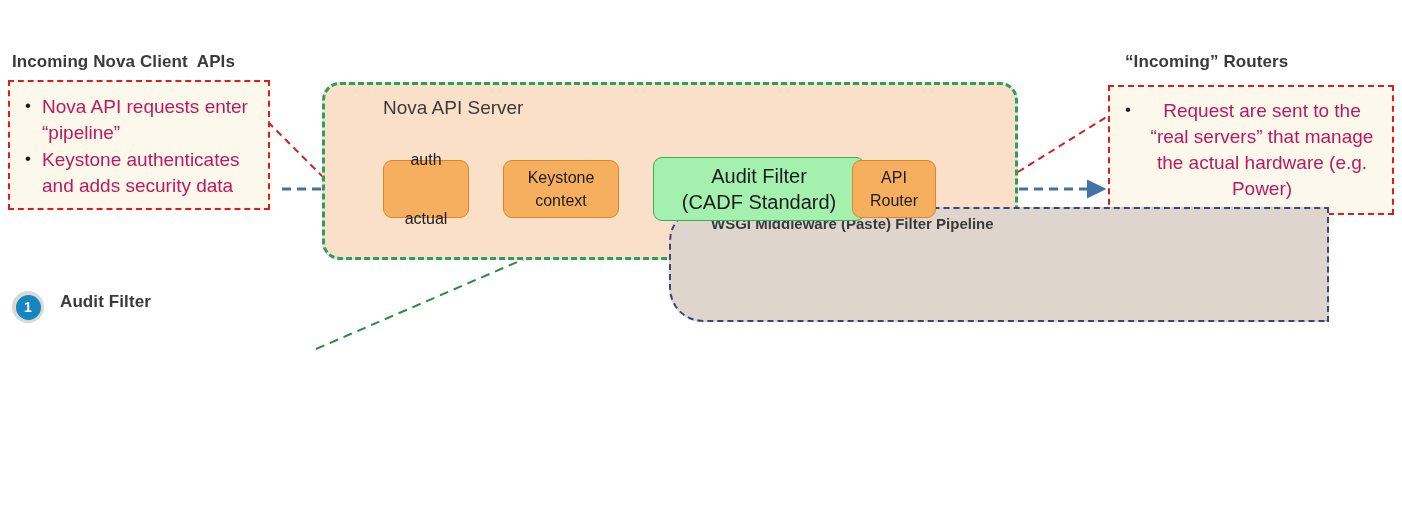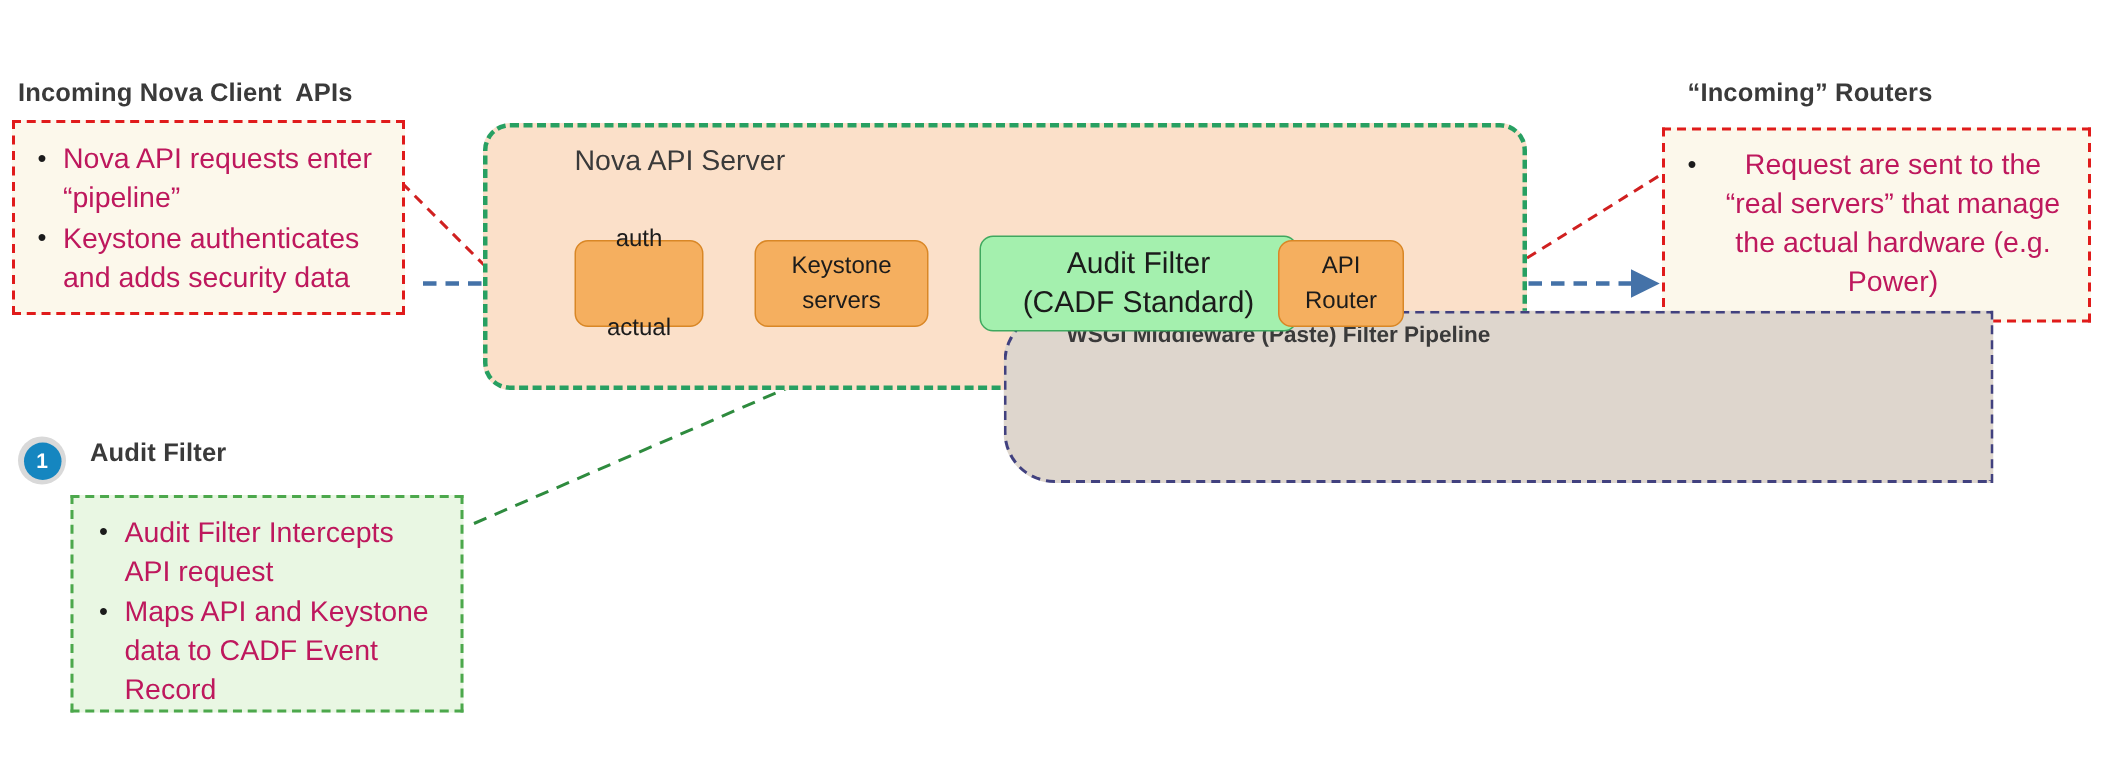--- a/index.html
+++ b/index.html
@@ -192,38 +192,32 @@
     </div>
   </div>
 
   <div class="stage-box orange" id="box-authtoken">
     <span class="l1">auth</span>
     <span class="l2">actual</span>
   </div>
 
   <div class="stage-box orange" id="box-keystone">
     <span class="l1">Keystone</span>
-    <span class="l2">servers</span>
+    <span class="l2">context</span>
   </div>
 
   <div class="stage-box green" id="box-audit">
     <span class="l1">Audit Filter</span>
     <span class="l2">(CADF Standard)</span>
   </div>
 
   <div class="stage-box orange" id="box-router">
     <span class="l1">API</span>
     <span class="l2">Router</span>
   </div>
 
   <div id="badge-audit">
     <div class="inner">1</div>
   </div>
   <div class="heading" id="heading-audit">Audit Filter</div>
 
-  <div class="callout" id="box-auditnote">
-    <ul>
-      <li>Audit Filter Intercepts API request</li>
-      <li>Maps API and Keystone data to CADF Event Record</li>
-    </ul>
-  </div>
 
 </div>
 
 </body></html>

